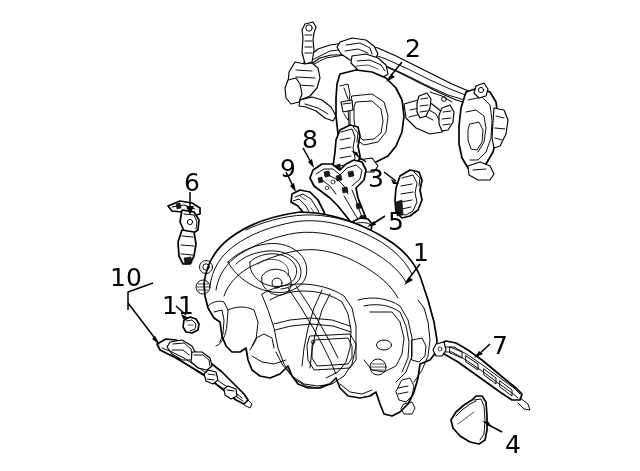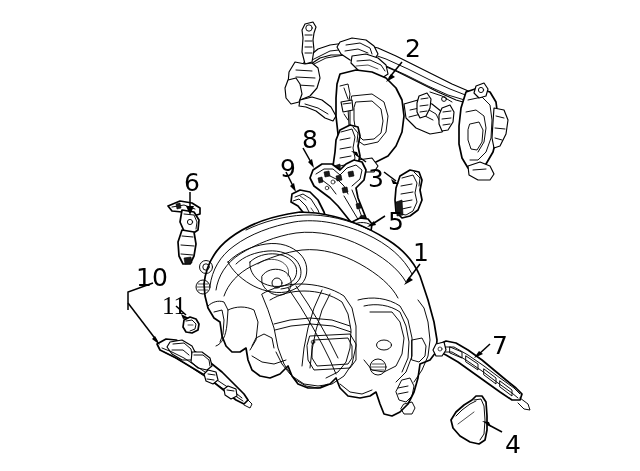--- a/index.html
+++ b/index.html
@@ -488,17 +488,17 @@
   <div class="callout-label" style="left:388px; top:209px;">5</div>
 
   <div class="callout-label" style="left:184px; top:170px;">6</div>
 
   <div class="callout-label" style="left:492px; top:333px;">7</div>
 
   <div class="callout-label" style="left:302px; top:127px;">8</div>
 
   <div class="callout-label" style="left:280px; top:156px;">9</div>
 
-  <div class="callout-label" style="left:136px; top:265px;">10</div>
-
-  <div class="callout-label" style="left:162px; top:293px;font-family:Liberation Serif, serif;">11</div>
+  <div class="callout-label" style="left:110px; top:265px;">10</div>
+
+  <div class="callout-label" style="left:162px; top:293px;">11</div>
 
 </div>
 
 </body></html>

